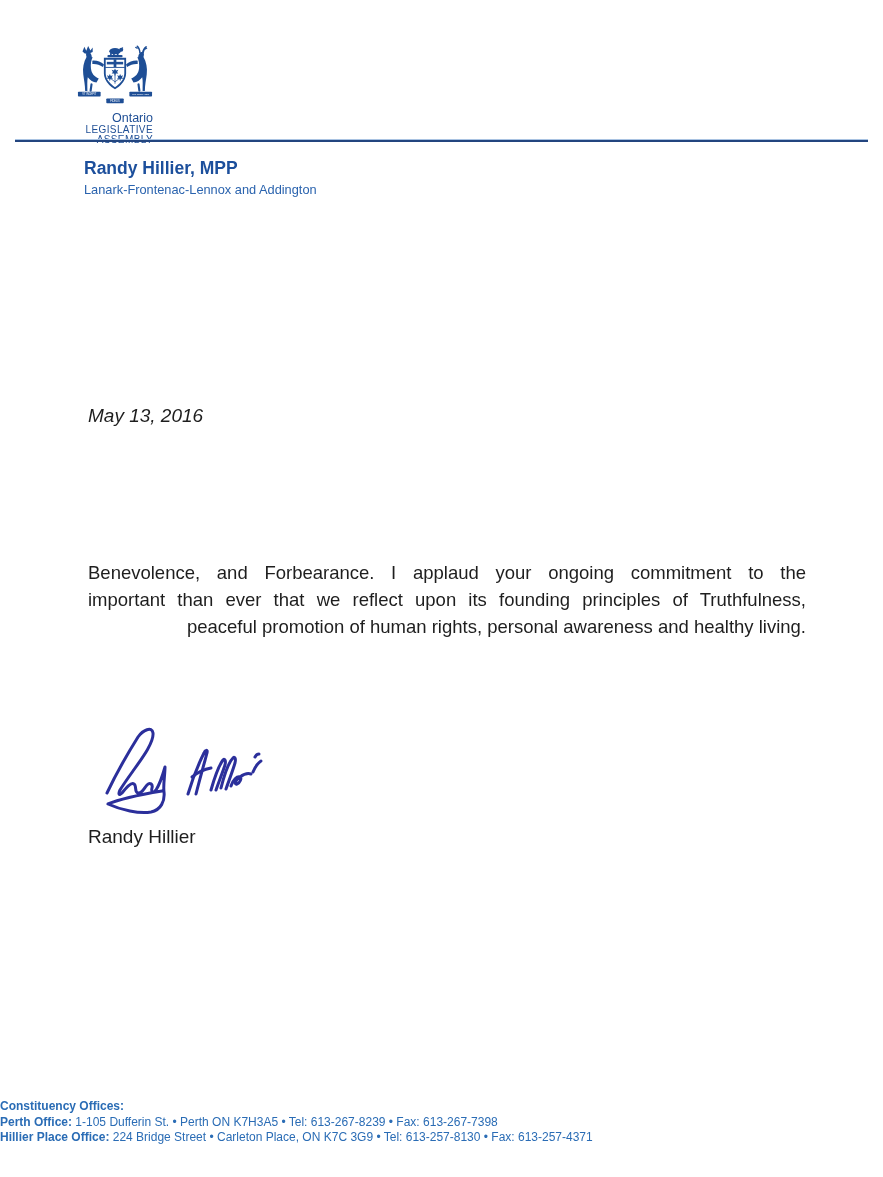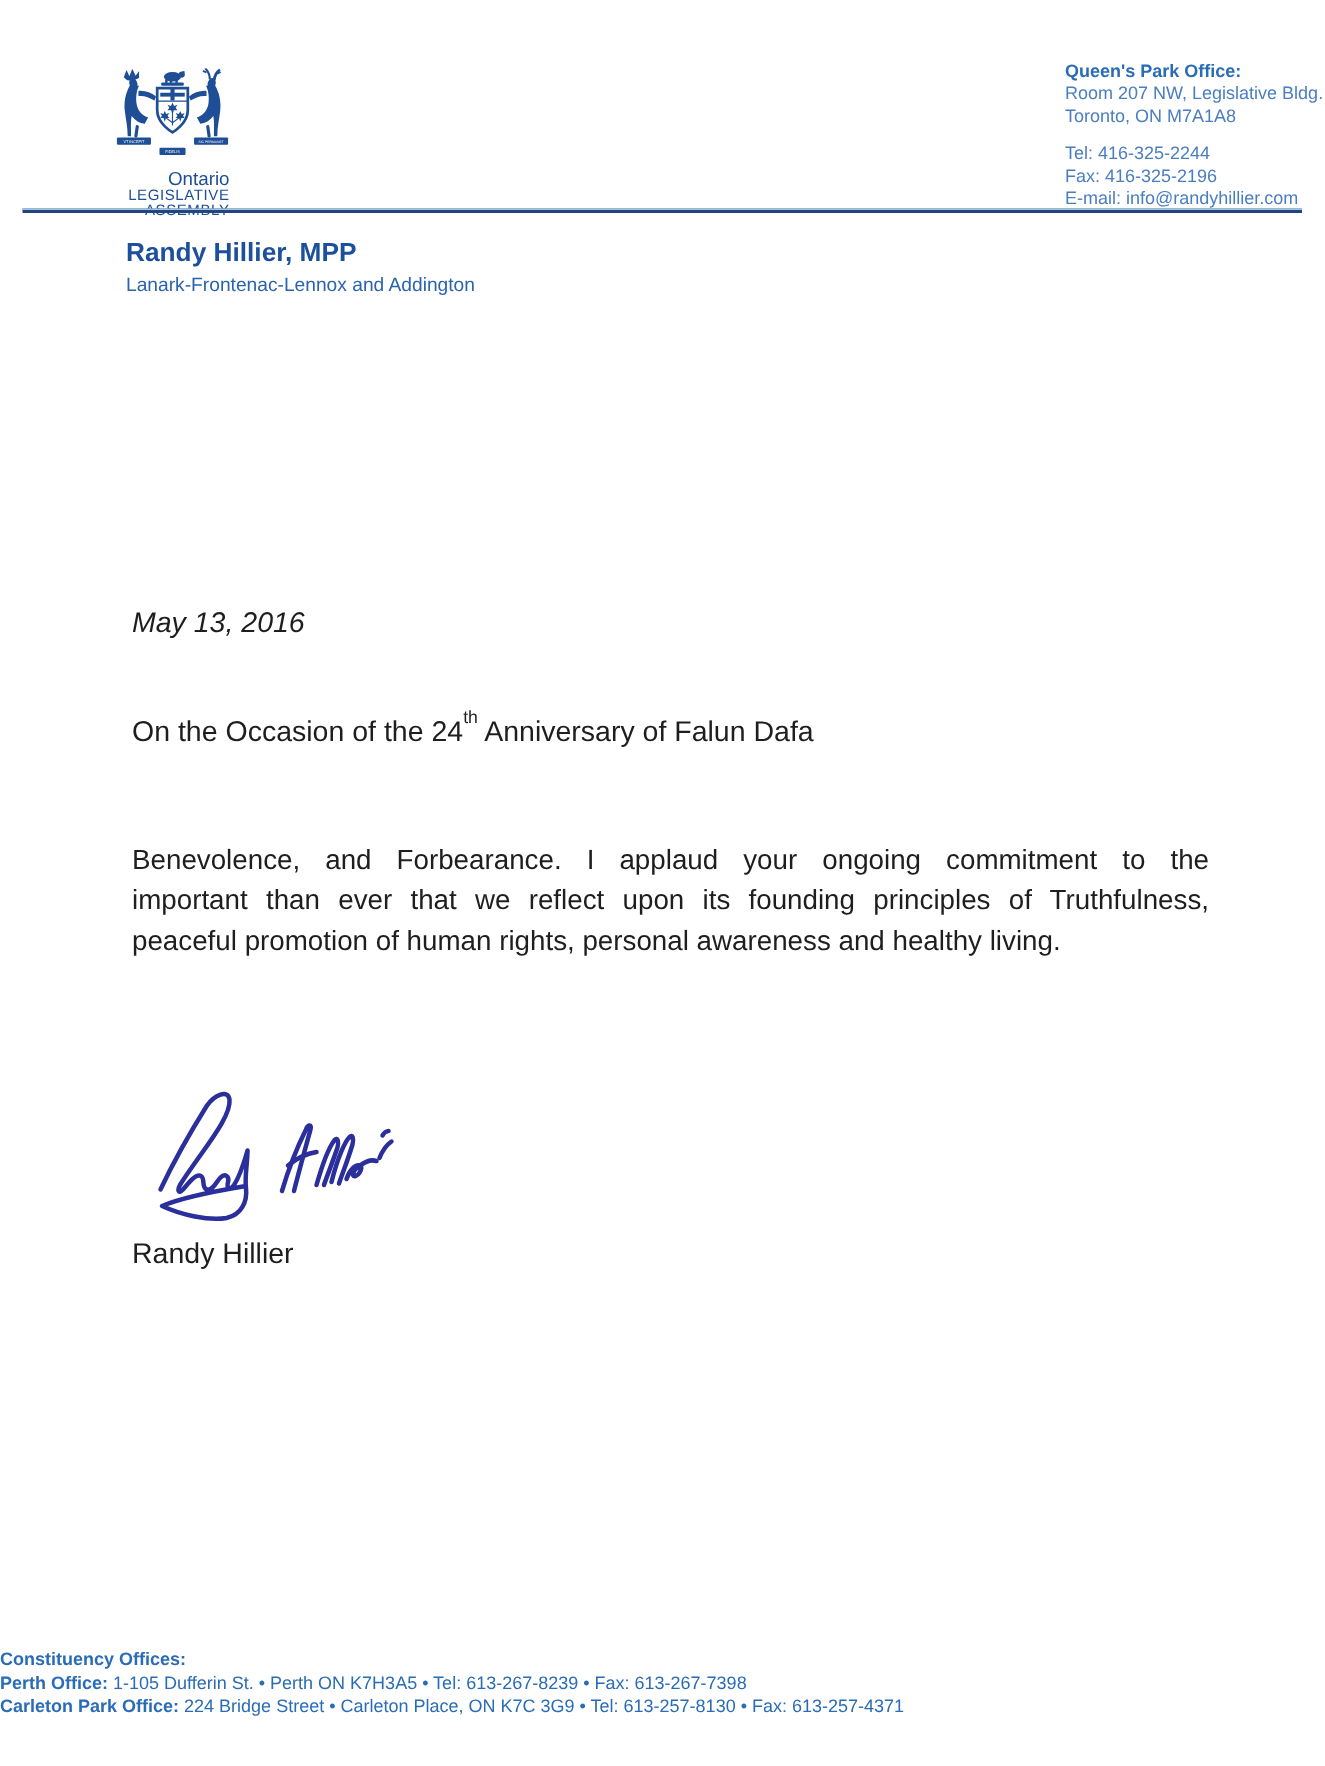--- a/index.html
+++ b/index.html
@@ -19,21 +19,21 @@
         background:var(--rule-dark,#23457f);border-top:1px solid var(--rule-light,#a9c3e2);}
   .member-block{position:absolute;left:84px;top:158px;}
   .member-name{font-size:17.5px;font-weight:bold;color:var(--name-blue,#1c4f9c);}
   .member-riding{margin-top:3px;font-size:12.8px;color:var(--riding-blue,#2a63ae);}
   
   .date{position:absolute;left:88px;top:405px;font-size:19px;color:var(--ink,#1e1e1e);font-style:italic;}
   .subject{position:absolute;left:88px;top:477px;font-size:19px;color:var(--ink,#1e1e1e);}
   .subject sup{font-size:62%;position:relative;top:-.45em;}
   .body-par{position:absolute;left:88px;top:559px;width:718px;font-size:18.5px;line-height:27px;color:var(--ink,#1e1e1e);}
   .body-par .jline{text-align:justify;text-align-last:justify;}
-  .body-par .lastline{text-align:left;}
+  .body-par .lastline{text-align:right;}
   .sig-svg{position:absolute;left:95px;top:723px;}
   .sig-name{position:absolute;left:88px;top:826px;font-size:19px;color:var(--ink,#1e1e1e);}
   
   .footer{position:absolute;left:0;right:0;top:1099px;text-align:left;
           font-size:12px;line-height:15.7px;color:var(--footer-blue,#2a6cb5);}
   .footer b{font-weight:bold;}
 </style>
 </head>
 <body>
 
@@ -100,43 +100,30 @@
         <text x="16" y="67.9" font-size="3.4" fill="#ffffff" text-anchor="middle">VT INCEPIT</text>
         <text x="84" y="67.9" font-size="3" fill="#ffffff" text-anchor="middle">SIC PERMANET</text>
         <text x="50" y="76.9" font-size="3.4" fill="#ffffff" text-anchor="middle">FIDELIS</text>
       </g>
     </svg>
     <div class="region">Ontario</div>
     <div class="assembly">LEGISLATIVE</div>
     <div class="assembly">ASSEMBLY</div>
   </div>
 
-  <div class="office-block">
-    <div class="title">Queen's Park Office:</div>
-    <div>Room 207 NW, Legislative Bldg.</div>
-    <div>Toronto, ON M7A1A8</div>
-    <div class="grp2">
-      <div>Tel: 416-325-2244</div>
-      <div>Fax: 416-325-2196</div>
-      <div>E-mail: info@randyhillier.com</div>
-    </div>
-  </div>
 
   <div class="rule"></div>
 
   <div class="member-block">
     <div class="member-name">Randy Hillier, MPP</div>
     <div class="member-riding">Lanark-Frontenac-Lennox and Addington</div>
   </div>
 
   <div class="date">May 13, 2016</div>
 
-  <div class="subject">
-    <span>On the Occasion of the 24</span><sup>th</sup><span> Anniversary of Falun Dafa</span>
-  </div>
 
   <div class="body-par">
     <div class="jline">Benevolence, and Forbearance. I applaud your ongoing commitment to the</div>
     <div class="jline">important than ever that we reflect upon its founding principles of Truthfulness,</div>
     <div class="lastline">peaceful promotion of human rights, personal awareness and healthy living.</div>
   </div>
 
   <svg class="sig-svg" viewBox="0 0 170 100" width="170" height="100">
     <g fill="none" stroke="var(--signature-ink,#2b2f9b)" stroke-width="3" stroke-linecap="round" stroke-linejoin="round">
       <path d="M12,70 C20,53 33,30 43,14 C48,7 57,3 58,10 C59,19 48,34 38,48 C33,55 28,62 25,67 C23,71 24,73 27,70 C31,65 36,59 39,61 C42,63 39,69 43,70 C47,71 49,65 52,62 C55,59 58,61 57,65 C56,69 58,71 61,67 C65,61 68,51 70,44 C70,52 68,62 69,69 C70,78 66,87 56,89 C44,91 26,87 13,81 C27,75 49,71 67,68"></path>
@@ -147,16 +134,16 @@
       <path d="M136,63 C138,57 142,53 145,54 C147,55 145,60 142,61 C139,62 140,57 145,54 C149,51 153,50 156,51"></path>
       <path d="M158,49 C160,44 163,40 166,38"></path>
       <path d="M160,34 C161,32 163,31 164,31"></path>
     </g>
   </svg>
   <div class="sig-name">Randy Hillier</div>
 
   <div class="footer">
     <div><b>Constituency Offices:</b></div>
     <div><b>Perth Office:</b><span> 1-105 Dufferin St. • Perth ON K7H3A5 • Tel: 613-267-8239 • Fax: 613-267-7398</span></div>
-    <div><b>Carleton Park Office:</b><span> 224 Bridge Street • Carleton Place, ON K7C 3G9 • Tel: 613-257-8130 • Fax: 613-257-4371</span></div>
+    <div><b>Hillier Place Office:</b><span> 224 Bridge Street • Carleton Place, ON K7C 3G9 • Tel: 613-257-8130 • Fax: 613-257-4371</span></div>
   </div>
 
 </div>
 
 </body></html>

